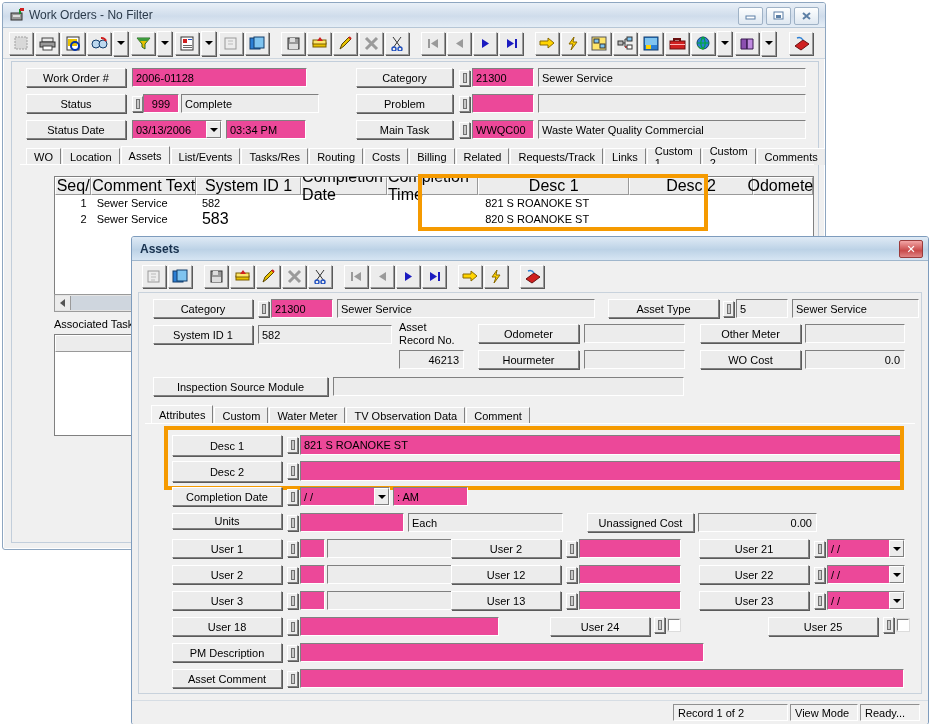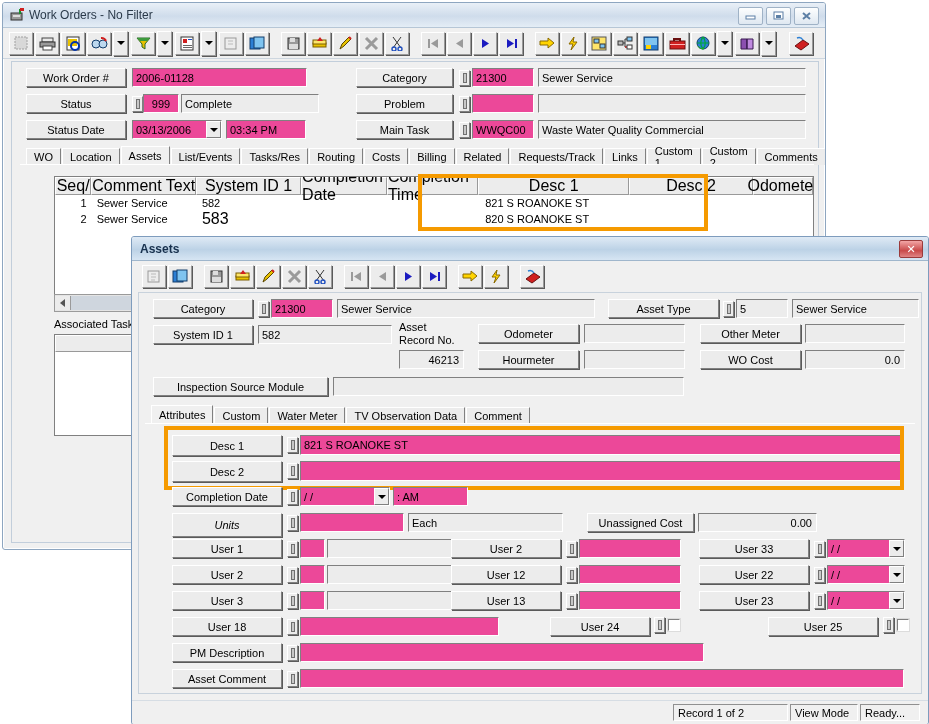--- a/index.html
+++ b/index.html
@@ -687,21 +687,21 @@
           </span>
         <span class="fld" style="width:90px;height:19px;margin-left:2px;padding-right:0;">
           <span style="flex:1;">  /  /</span>
           <span class="cmbbtn">
               <b></b>
             </span>
         </span>
         <span class="fld" style="width:75px;height:19px;margin-left:3px;">  :    AM</span>
       </div>
 
-      <div class="btn abs" style="left:33px;top:220px;width:110px;height:24px;font-style:italic;">Units</div>
+      <div class="btn abs" style="left:33px;top:220px;width:110px;height:16px;">Units</div>
       <div class="abs" style="left:148px;top:220px;display:flex;align-items:center;">
         <span class="lk">
             <i></i>
           </span>
         <span class="fld" style="width:104px;height:19px;margin-left:2px;"></span>
         <span class="fld ro" style="width:155px;height:19px;margin-left:4px;">Each</span>
       </div>
 
       <div class="btn abs" style="left:448px;top:220px;width:107px;height:19px;">Unassigned Cost</div>
       <div class="fld ro num abs" style="left:559px;top:220px;width:119px;height:19px;">0.00</div>
@@ -751,21 +751,21 @@
           <div class="btn abs" style="left: 312px; top: 298px; width: 110px; height: 19px;">User 13</div>
           <div class="abs" style="left: 427px; top: 298px; display: flex; align-items: center;">
             <span class="lk">
               <i></i>
             </span>
             <span class="fld" style="width: 102px; height: 19px; margin-left: 2px;"></span>
           </div>
         </div>
 
       <div id="user-right">
-          <div class="btn abs" style="left: 560px; top: 246px; width: 110px; height: 19px;">User 33</div>
+          <div class="btn abs" style="left: 560px; top: 246px; width: 110px; height: 19px;">User 21</div>
           <div class="abs" style="left: 675px; top: 246px; display: flex; align-items: center;">
             <span class="lk">
               <i></i>
             </span>
             <span class="fld" style="width: 78px; height: 19px; margin-left: 2px; padding-right: 0px;">
               <span style="flex: 1 1 0%;">  /  /</span>
               <span class="cmbbtn">
                 <b></b>
               </span>
             </span>

